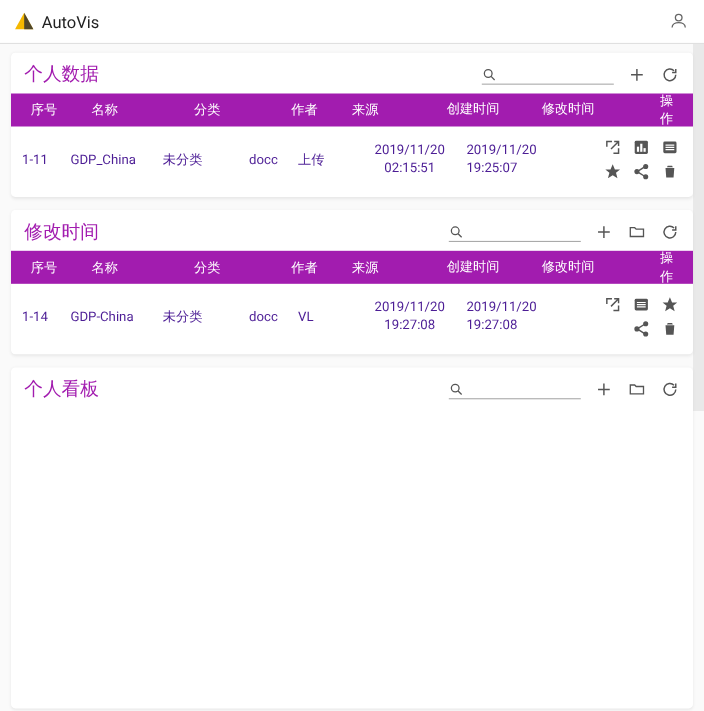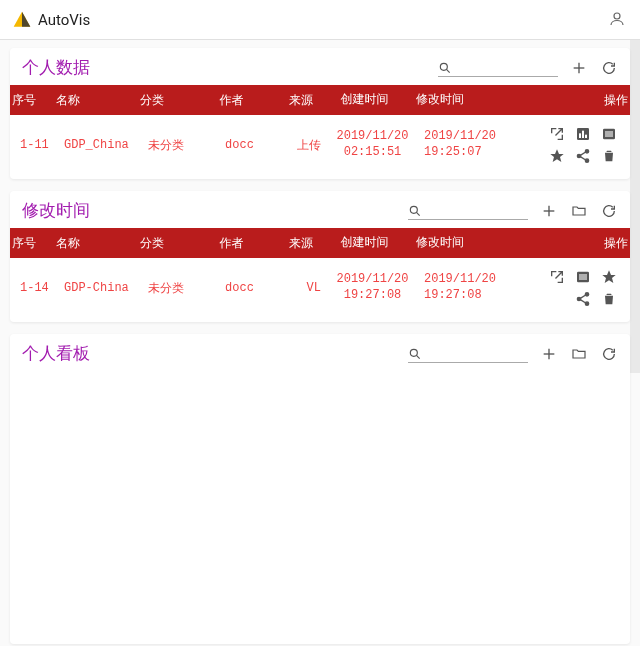--- a/index.html
+++ b/index.html
@@ -75,43 +75,42 @@
     width: 18px;
     height: 18px;
     display: inline-flex;
     align-items: center;
     justify-content: center;
     color: #555;
     cursor: pointer;
   }
   .icon-btn svg { width: 16px; height: 16px; }
   .tbl-head {
-    background: #b91c1c;
+    background: #a21caf;
     color: #fff;
     display: flex;
     align-items: center;
     font-size: 12px;
     height: 30px;
-    padding: 0 2px;
-    gap: 4px;
+    padding: 0 18px;
+    gap: 17px;
   }
   .tbl-row {
     display: flex;
     align-items: center;
     font-size: 12px;
     padding: 10px;
     gap: 4px;
-    color: #ef4444;
-    font-family: Liberation Mono, monospace;
+    color: #4c1d95;
   }
   .c-id    { width: 40px; }
   .c-name  { width: 80px; word-break: break-word; }
   .c-cat   { width: 60px; }
   .c-auth  { width: 55px; text-align: center; }
-  .c-src   { width: 50px; text-align: right; }
+  .c-src   { width: 50px; text-align: left; }
   .c-ctime { width: 95px; text-align: center; line-height: 1.3; }
   .c-mtime { width: 95px; text-align: left; line-height: 1.3; }
   .c-ops   { flex: 1; text-align: right; }
   .ops-grid {
     display: inline-grid;
     grid-template-columns: repeat(3, 20px);
     gap: 4px 6px;
     color: #555;
   }
   .ops-grid .op { width: 18px; height: 18px; display: inline-flex; align-items: center; justify-content: center; cursor: pointer; }

